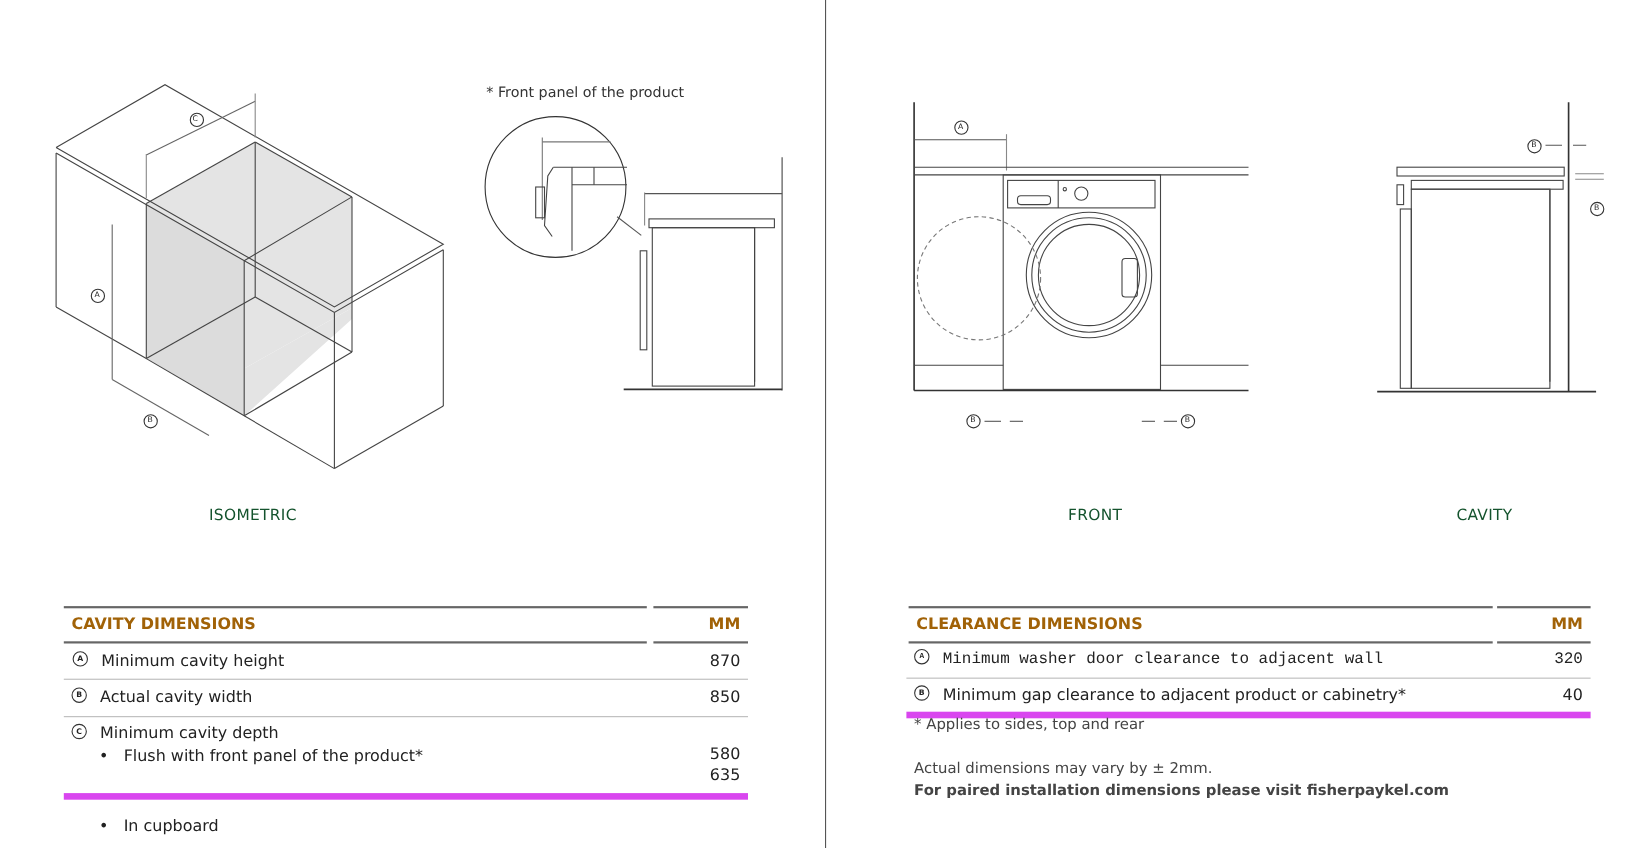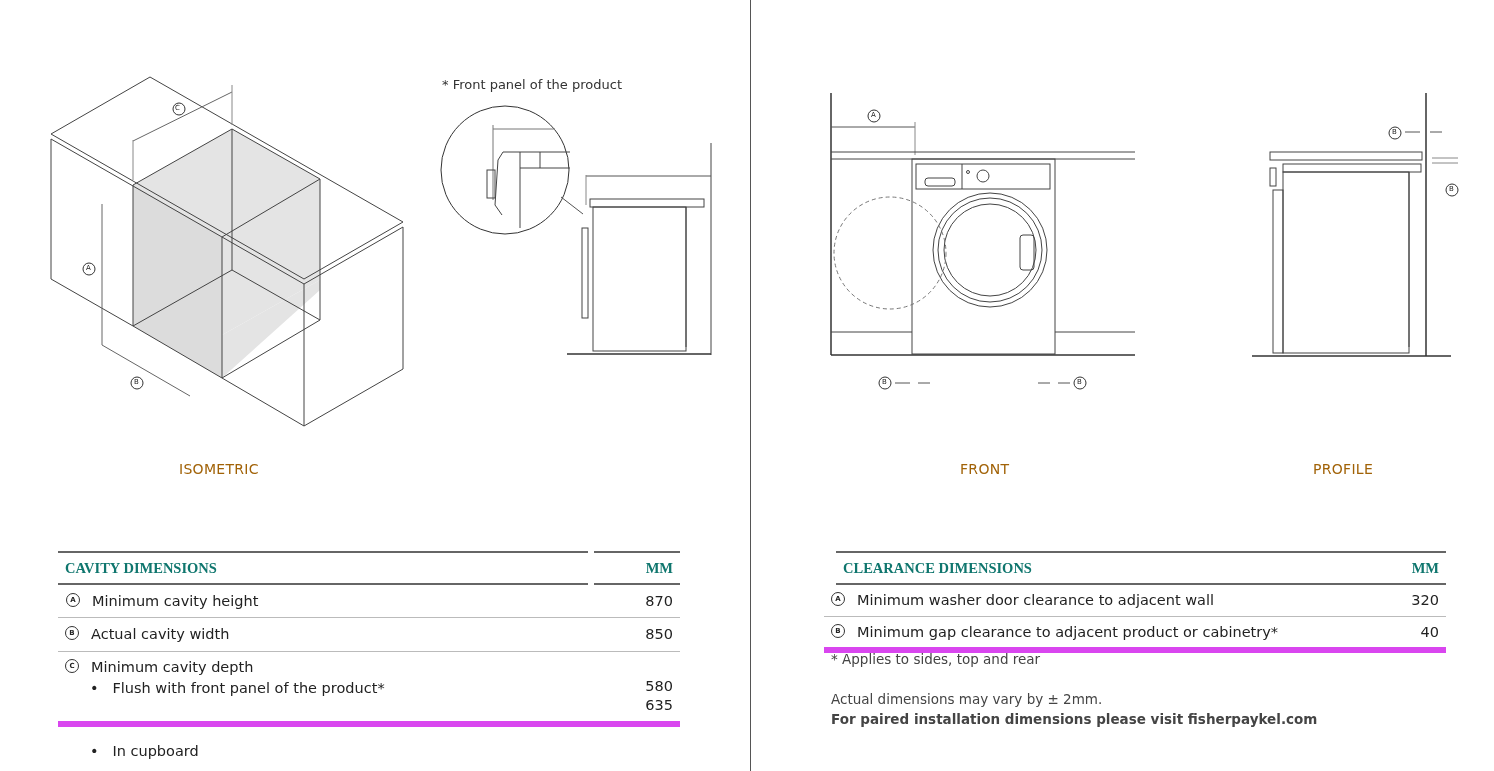--- a/index.html
+++ b/index.html
@@ -1,24 +1,24 @@
 <!DOCTYPE html>
 <html><head>
 <meta charset="utf-8">
 <style>
   html, body { margin:0; padding:0; background:#fff; }
   body { width:1494px; height:771px; position:relative; overflow:hidden;
          font-family:"DejaVu Sans", "Liberation Sans", sans-serif; color:#222; }
   .divider { position:absolute; left:750px; top:0; width:1px; height:771px; background:#555; }
   svg.drawing { position:absolute; left:0; top:0; }
-  .view-label { position:absolute; top:461px; font-size:14px; font-weight:500; letter-spacing:0.3px; color:#a16207; }
+  .view-label { position:absolute; top:461px; font-size:14px; font-weight:500; letter-spacing:0.3px; color:#14532d;margin-left:11px; }
   .note { position:absolute; font-size:13px; color:#333; }
   .tbl { position:absolute; font-size:14.5px; color:#222; }
   .tbl .hdr { position:absolute; top:0; height:30px; border-top:2px solid #666; border-bottom:2px solid #666;
-              font-weight:bold; font-size:14.5px; line-height:30px; color:#0f766e;font-family:Liberation Serif, serif; }
+              font-weight:bold; font-size:14.5px; line-height:30px; color:#a16207; }
   .tbl .row { position:absolute; border-bottom:1px solid #bbb; }
   .tbl .row.last { border-bottom:6px solid #d946ef; }
   .tbl .cell { position:absolute; }
   .circ { display:inline-block; width:12px; height:12px; border:1px solid #333; border-radius:50%;
           font-size:7px; line-height:12px; text-align:center; vertical-align:middle; margin-right:12px;
           position:relative; top:-2px; font-weight:bold; }
   .num { text-align:right; }
   .foot { position:absolute; font-size:13.5px; color:#444; }
 </style>
 </head>
@@ -138,21 +138,21 @@
 <div style="position:absolute;left:871px;top:111px;font-size:7px">A</div>
 <div style="position:absolute;left:882px;top:378px;font-size:7px">B</div>
 <div style="position:absolute;left:1077px;top:378px;font-size:7px">B</div>
 <div style="position:absolute;left:1392px;top:128px;font-size:7px">B</div>
 <div style="position:absolute;left:1449px;top:185px;font-size:7px">B</div>
 
 <div class="note" style="left:442px;top:77px;">* Front panel of the product</div>
 
 <div class="view-label" style="left:179px;">ISOMETRIC</div>
 <div class="view-label" style="left:960px;">FRONT</div>
-<div class="view-label" style="left:1313px;">PROFILE</div>
+<div class="view-label" style="left:1313px;">CAVITY</div>
 
 <div class="tbl" style="left:58px;top:551px;width:622px;height:172px;">
   <div class="hdr" style="left:0;width:530px;">
     <span style="padding-left:7px;">CAVITY DIMENSIONS</span>
   </div>
   <div class="hdr" style="left:536px;width:86px;text-align:right;">
     <span style="padding-right:7px;">MM</span>
   </div>
   <div class="row" style="left:0;top:34px;width:622px;height:32px;line-height:32px;">
     <span class="cell" style="left:8px;"><span class="circ">A</span><span>Minimum cavity height</span></span>
@@ -165,27 +165,27 @@
   <div class="row last" style="left:0;top:101px;width:622px;height:69px;">
     <span class="cell" style="left:7px;top:7px;"><span class="circ">C</span><span>Minimum cavity depth</span></span>
     <span class="cell" style="left:32px;top:28px;"><span>•</span>&nbsp;&nbsp;&nbsp;<span>Flush with front panel of the product*</span></span>
     <span class="cell" style="left:32px;top:47px;margin-top:44px;"><span>•</span>&nbsp;&nbsp;&nbsp;<span>In cupboard</span></span>
     <span class="cell num" style="right:7px;top:26px;margin-left:11px;">580</span>
     <span class="cell num" style="right:7px;top:45px;">635</span>
   </div>
 </div>
 
 <div class="tbl" style="left:824px;top:551px;width:622px;height:98px;">
-  <div class="hdr" style="left:12px;width:531px;">
+  <div class="hdr" style="left:2px;width:531px;">
     <span style="padding-left:7px;">CLEARANCE DIMENSIONS</span>
   </div>
   <div class="hdr" style="left:537px;width:85px;text-align:right;">
     <span style="padding-right:7px;">MM</span>
   </div>
-  <div class="row" style="left:0;top:34px;width:622px;height:31px;line-height:31px;">
+  <div class="row" style="left:0;top:34px;width:622px;height:31px;line-height:31px;font-family:Liberation Mono, monospace;">
     <span class="cell" style="left:7px;"><span class="circ">A</span><span>Minimum washer door clearance to adjacent wall</span></span>
     <span class="cell num" style="right:7px;">320</span>
   </div>
   <div class="row last" style="left:0;top:66px;width:622px;height:30px;line-height:30px;">
     <span class="cell" style="left:7px;"><span class="circ">B</span><span>Minimum gap clearance to adjacent product or cabinetry*</span></span>
     <span class="cell num" style="right:7px;">40</span>
   </div>
 </div>
 
 <div class="foot" style="left:831px;top:651px;">* Applies to sides, top and rear</div>

